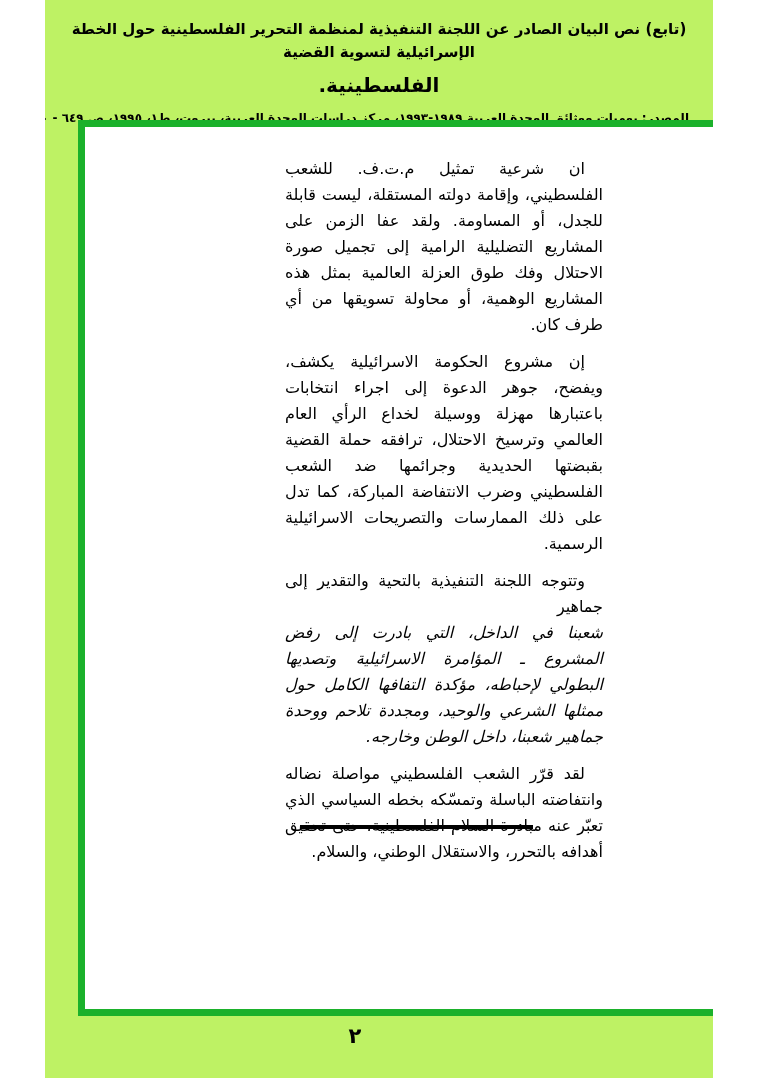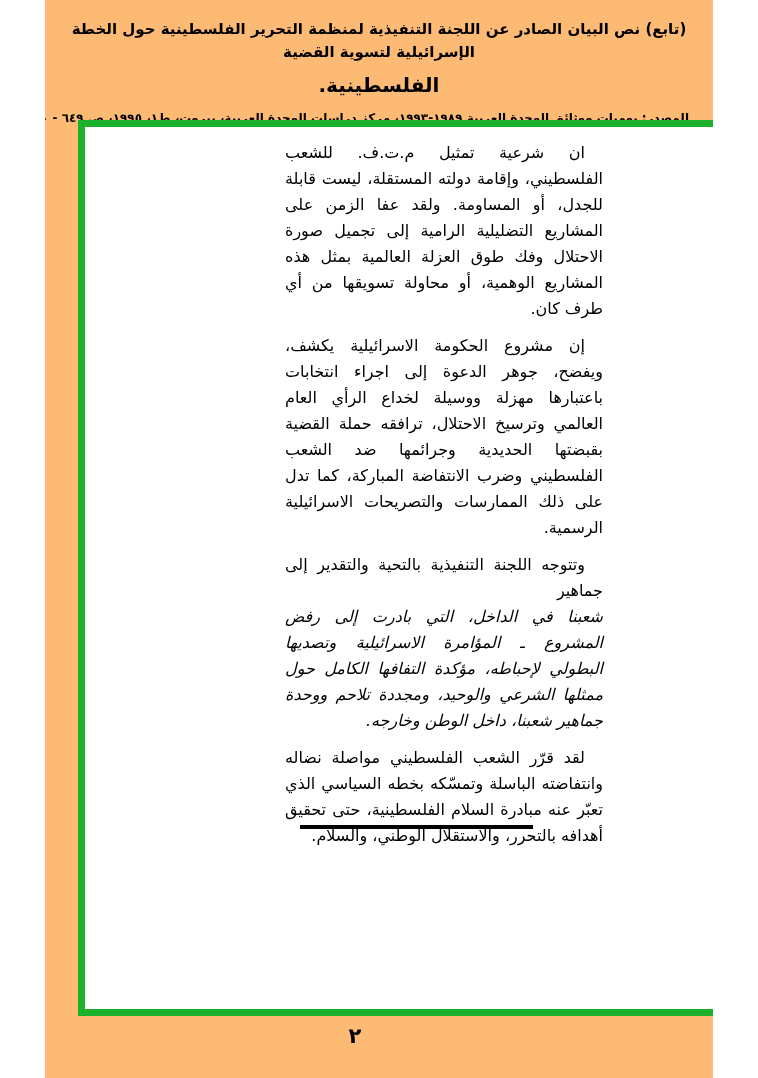--- a/index.html
+++ b/index.html
@@ -6,21 +6,21 @@
     margin: 0;
     padding: 0;
     background: #ffffff;
     font-family: "DejaVu Sans", sans-serif;
   }
   .page {
     position: relative;
     width: 668px;
     height: 1078px;
     margin: 0 auto;
-    background: #fdba74;
+    background: #bef264;
     overflow: hidden;
   }
   .header {
     position: absolute;
     top: 18px;
     left: 24px;
     right: 24px;
     text-align: center;
     direction: rtl;
     color: #000000;
@@ -47,21 +47,21 @@
     left: 33px;
     top: 120px;
     width: 683px;
     height: 882px;
     border: 7px solid #1bb12b; 
     background: #ffffff;
   }
   .text-column {
     position: absolute;
     left: 240px;
-    top: 140px;
+    top: 156px;
     width: 318px;
     direction: rtl;
     color: #000000;
   }
   .text-column p {
     margin: 0 0 11px 0;
     font-size: 16px;
     line-height: 26px;
     text-align: justify;
     text-align-last: right;

